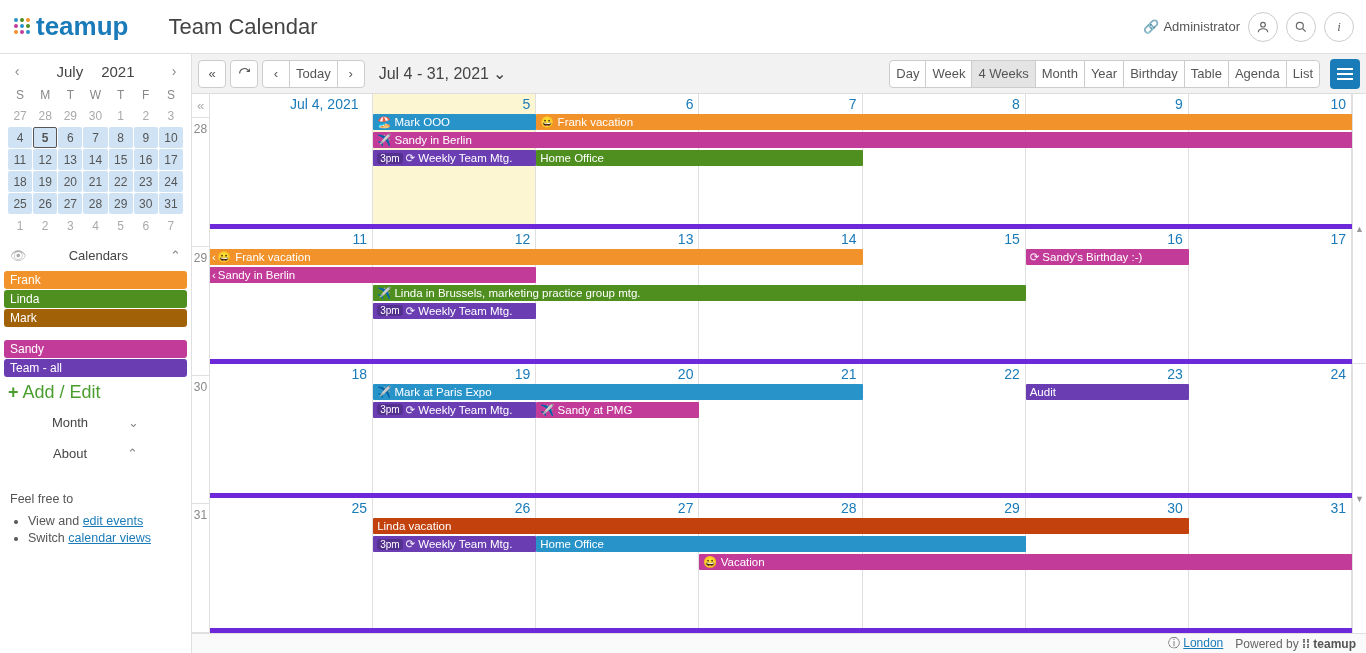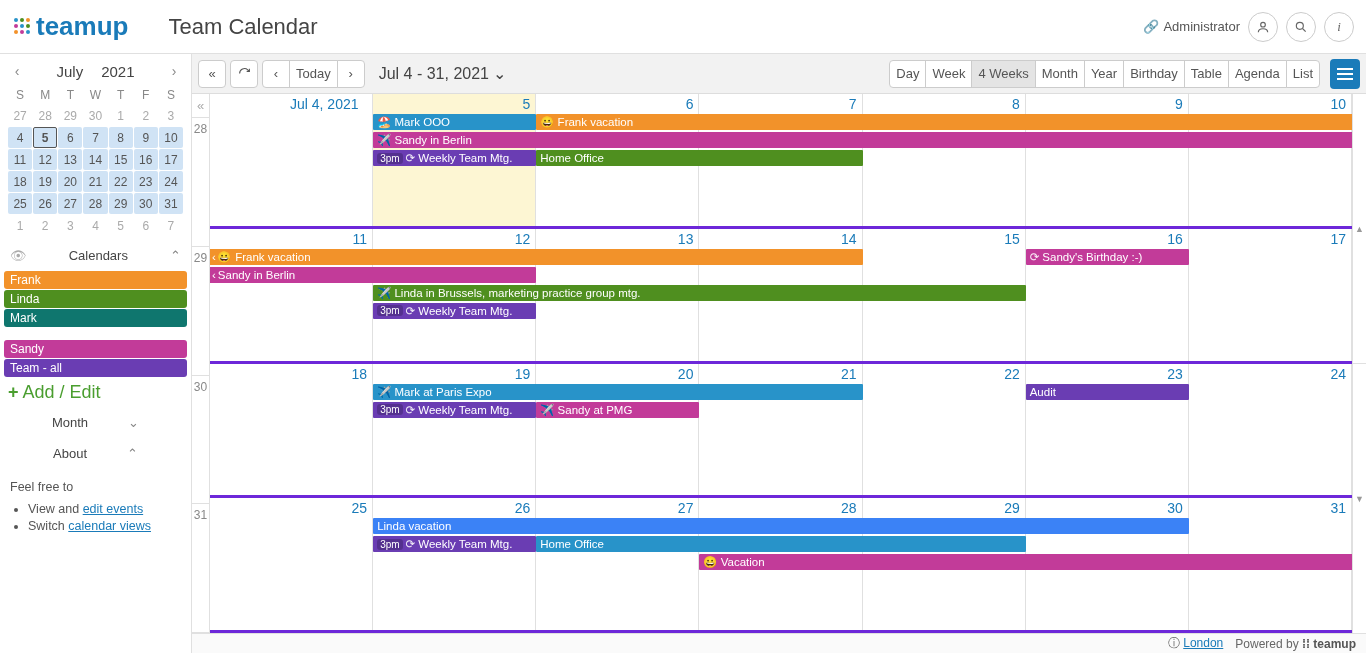--- a/index.html
+++ b/index.html
@@ -48,21 +48,21 @@
 .menu-btn { width: 30px; height: 30px; background: #1a7bb9; border-radius: 4px; display: flex; align-items: center; justify-content: center; cursor: pointer; margin-left: 6px; }
 .menu-btn span { display: block; width: 16px; height: 2px; background: #fff; box-shadow: 0 -5px 0 #fff, 0 5px 0 #fff; }
 .cal-area { flex: 1; display: flex; overflow: hidden; }
 .wk-col { width: 18px; border-right: 1px solid #e0e0e0; display: flex; flex-direction: column; }
 .wk-head { height: 24px; border-bottom: 1px solid #e0e0e0; display:flex; align-items:center; justify-content:center; color:#aaa; cursor:pointer;}
 .wk-num { flex: 1; border-bottom: 1px solid #e0e0e0; display: flex; align-items: flex-start; justify-content: center; padding-top: 4px; color: #888; font-size: 12px; }
 .grid { flex: 1; display: flex; flex-direction: column; position: relative; }
 .day-header { height: 24px; display: grid; grid-template-columns: repeat(7, 1fr); border-bottom: 1px solid #e0e0e0; }
 .day-header div { display: flex; align-items: center; justify-content: center; color: #777; font-size: 13px; border-right: 1px solid #e0e0e0; }
 .weeks { flex: 1; display: flex; flex-direction: column; position: relative; }
-.week-row { flex: 1; border-bottom: 3px solid #6d28d9; position: relative; }
+.week-row { flex: 1; border-bottom: 5px solid #6d28d9; position: relative; }
 .day-bg { position: absolute; inset: 0; display: grid; grid-template-columns: repeat(7, 1fr); }
 .day-bg div { border-right: 1px solid #e0e0e0; }
 .day-bg .today-bg { background: #fdf6d3; }
 .day-nums { position: absolute; top: 0; left: 0; right: 0; height: 20px; display: grid; grid-template-columns: repeat(7, 1fr); }
 .day-nums div { text-align: right; padding: 2px 6px 0 0; color: #1a7bb9; font-size: 14px; }
 .events { position: absolute; top: 20px; left: 0; right: 0; }
 .ev-row { height: 17px; position: relative; margin-bottom: 1px; }
 .ev { position: absolute; height: 16px; color: #fff; font-size: 11.5px; display: flex; align-items: center; padding: 0 4px; border-radius: 1px; overflow: hidden; white-space: nowrap; cursor: pointer; }
 .ev.cont-left { border-top-left-radius: 0; border-bottom-left-radius: 0; padding-left: 2px; }
 .ev.cont-right { border-top-right-radius: 0; border-bottom-right-radius: 0; }
@@ -185,39 +185,39 @@
       </div>
 
       <div class="section-head">
         <span class="eye-icon">👁</span>
         <span>Calendars</span>
         <span class="chev">⌃</span>
       </div>
       <div class="cal-list" id="cal-list">
           <div class="cal-pill" style="background: rgb(242, 146, 42);">Frank</div>
           <div class="cal-pill" style="background: rgb(79, 143, 31);">Linda</div>
-          <div class="cal-pill" style="background: #0f766e;">Mark</div>
+          <div class="cal-pill" style="background: #a16207;">Mark</div>
           <div class="cal-pill" style="background: rgb(194, 59, 153); margin-top: 13px;">Sandy</div>
           <div class="cal-pill" style="background: rgb(106, 61, 179);">Team - all</div>
         </div>
       <div class="add-edit">
         <span style="color:#4a9e2f;font-weight:bold">+</span> <span>Add / Edit</span>
       </div>
 
       <div class="section-head" style="justify-content:center;gap:40px">
         <span>Month</span>
         <span class="chev">⌄</span>
       </div>
 
       <div class="section-head" style="justify-content:center;gap:40px">
         <span>About</span>
         <span class="chev">⌃</span>
       </div>
       <div class="about-text">
-        <p style="margin-top:4px">Feel free to</p>
+        <p style="margin-top:16px">Feel free to</p>
         <ul>
           <li><span>View and </span><a href="#">edit events</a></li>
           <li><span>Switch </span><a href="#">calendar views</a></li>
         </ul>
       </div>
     </div>
 
     <div class="main">
       <div class="toolbar">
         <div class="tb-btn">«</div>
@@ -418,21 +418,21 @@
                   <div>25</div>
                   <div>26</div>
                   <div>27</div>
                   <div>28</div>
                   <div>29</div>
                   <div>30</div>
                   <div>31</div>
                 </div>
                 <div class="events">
                   <div class="ev-row">
-                    <div class="ev" style="left: 14.2857%; width: 71.4286%; background: #3b82f6;">
+                    <div class="ev" style="left: 14.2857%; width: 71.4286%; background: #c2410c;">
                       <span>Linda vacation</span>
                     </div>
                   </div>
                   <div class="ev-row">
                     <div class="ev" style="left: 14.2857%; width: 14.2857%; background: rgb(106, 61, 179);">
                       <span class="time-chip">3pm</span>
                       <span class="recur">⟳</span>
                       <span>Weekly Team Mtg.</span>
                     </div>
                     <div class="ev" style="left: 28.5714%; width: 42.8571%; background: rgb(40, 147, 201);">

